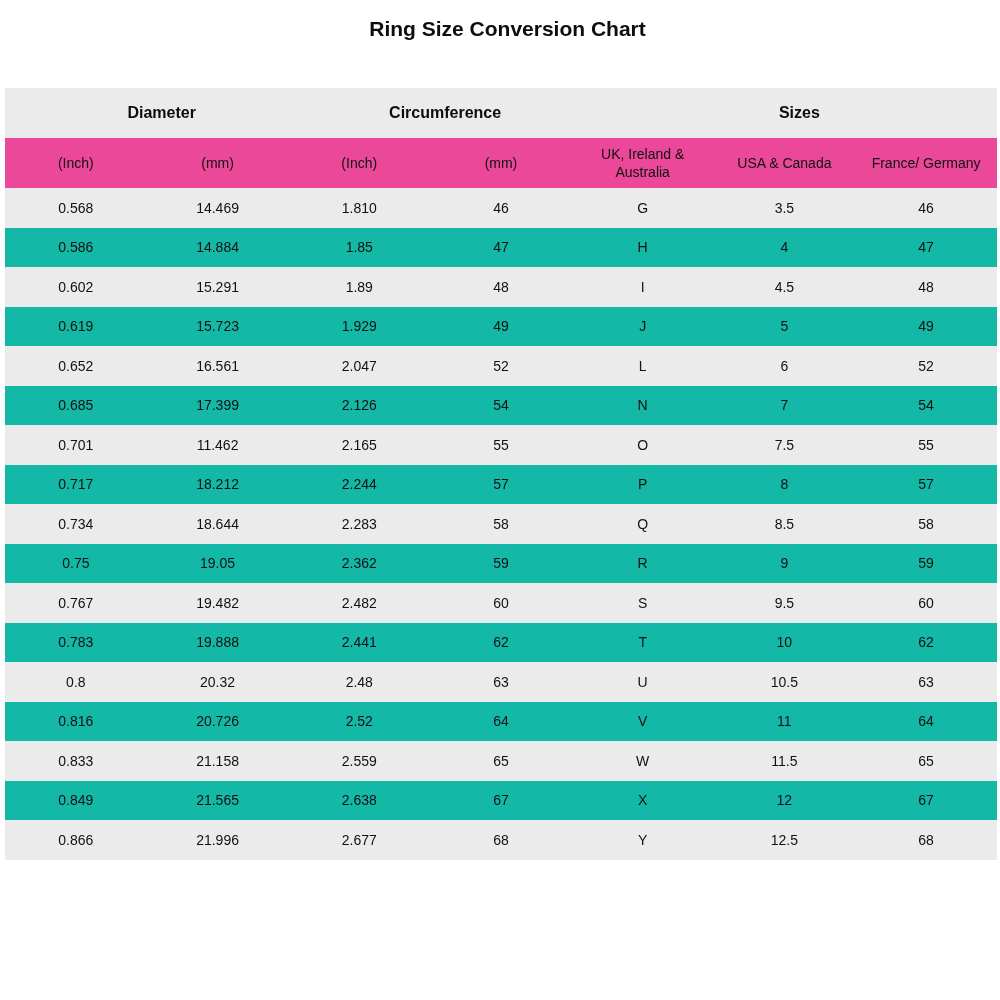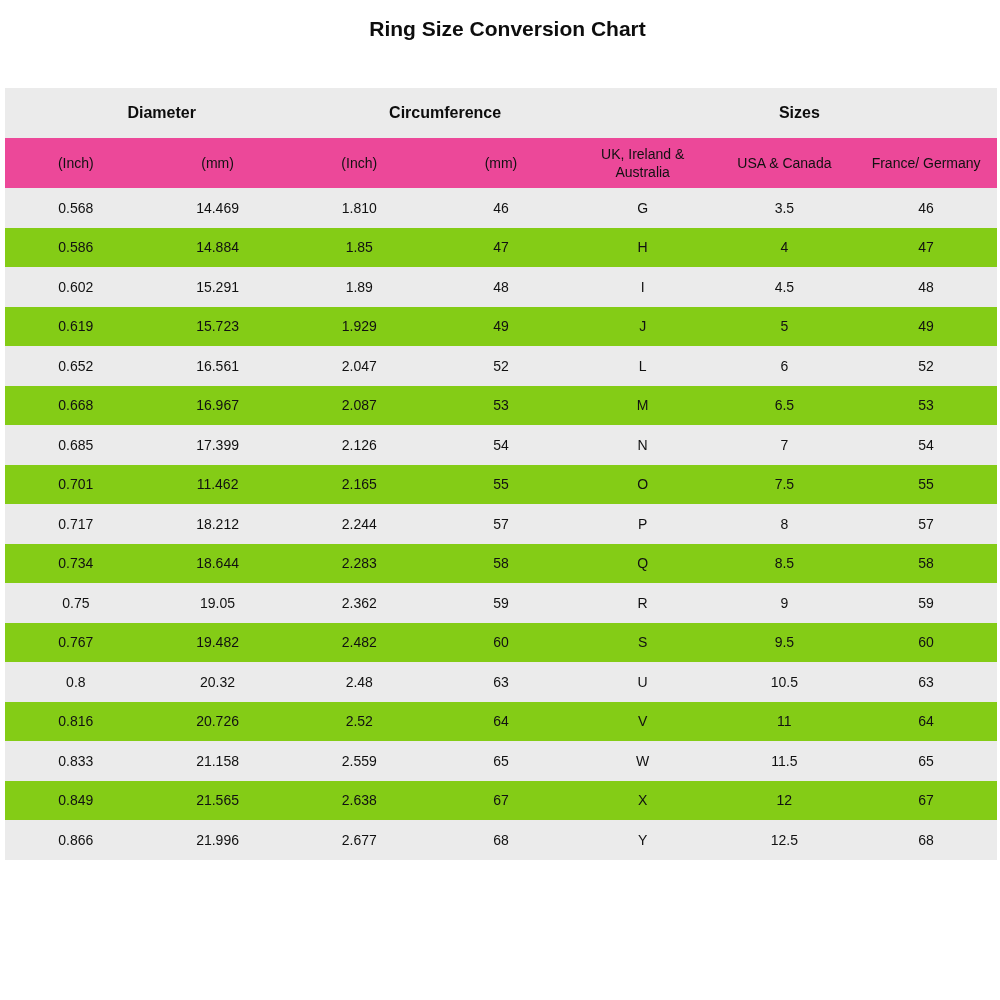--- a/index.html
+++ b/index.html
@@ -55,21 +55,21 @@
     background: #ec4899;
   }
   tr.sub-row th {
     font-size: 14px;
     font-weight: normal;
     line-height: 1.3;
     color: #111111;
   }
   tbody tr {
     height: 39.5px;
-    background: #84cc16;
+    background: #14b8a6;
   }
   tbody tr:nth-child(odd) {
     background: #ebebeb;
   }
   tbody td {
     font-size: 14px;
     color: #111111;
   }
 </style>
 </head>
@@ -145,29 +145,20 @@
         <tr>
           <td>0.652</td>
           <td>16.561</td>
           <td>2.047</td>
           <td>52</td>
           <td>L</td>
           <td>6</td>
           <td>52</td>
         </tr>
         <tr>
-          <td>0.668</td>
-          <td>16.967</td>
-          <td>2.087</td>
-          <td>53</td>
-          <td>M</td>
-          <td>6.5</td>
-          <td>53</td>
-        </tr>
-        <tr>
           <td>0.685</td>
           <td>17.399</td>
           <td>2.126</td>
           <td>54</td>
           <td>N</td>
           <td>7</td>
           <td>54</td>
         </tr>
         <tr>
           <td>0.701</td>
@@ -208,20 +199,29 @@
         <tr>
           <td>0.767</td>
           <td>19.482</td>
           <td>2.482</td>
           <td>60</td>
           <td>S</td>
           <td>9.5</td>
           <td>60</td>
         </tr>
         <tr>
+          <td>0.783</td>
+          <td>19.888</td>
+          <td>2.441</td>
+          <td>62</td>
+          <td>T</td>
+          <td>10</td>
+          <td>62</td>
+        </tr>
+        <tr>
           <td>0.8</td>
           <td>20.32</td>
           <td>2.48</td>
           <td>63</td>
           <td>U</td>
           <td>10.5</td>
           <td>63</td>
         </tr>
         <tr>
           <td>0.816</td>

